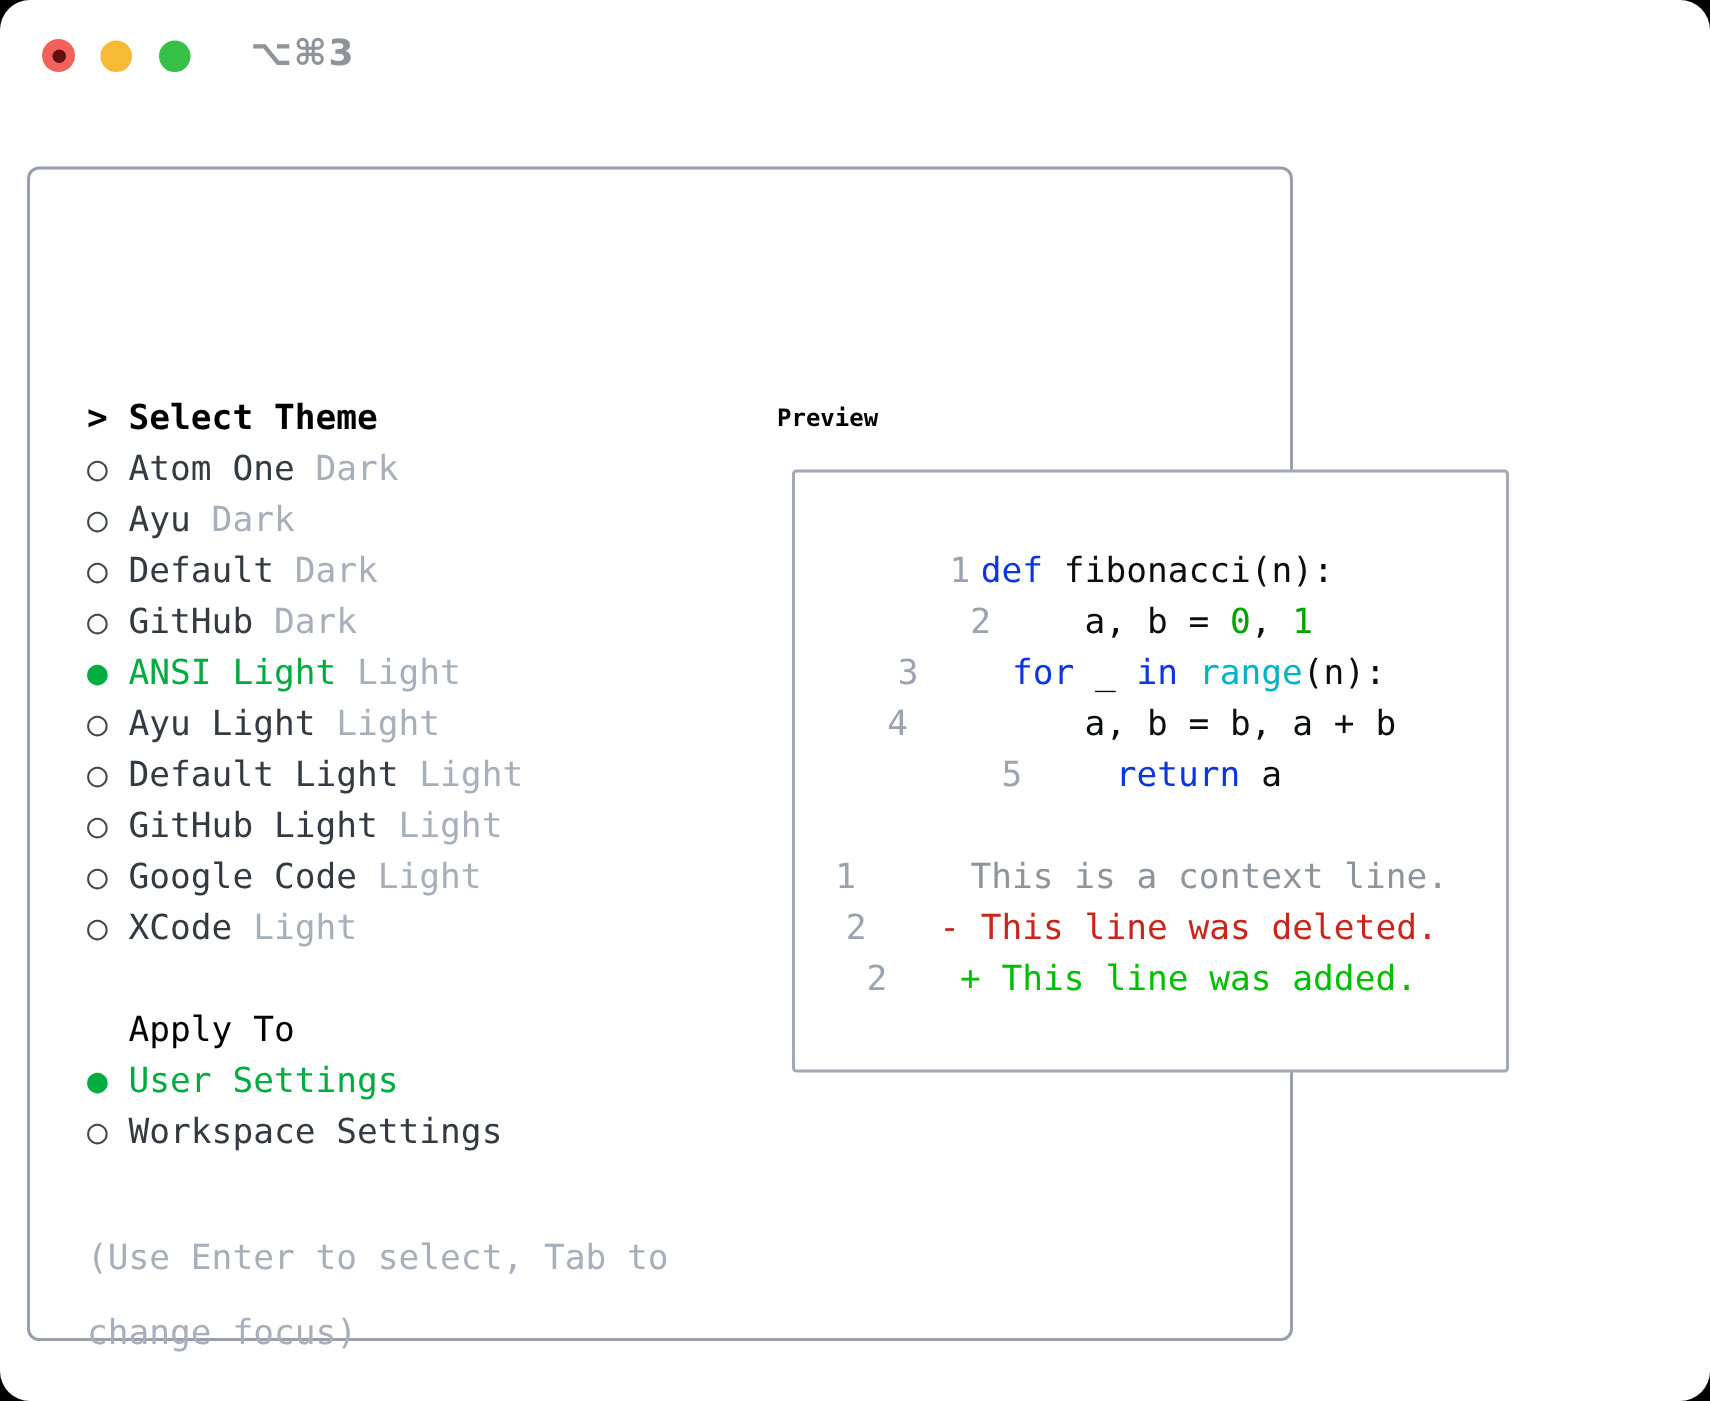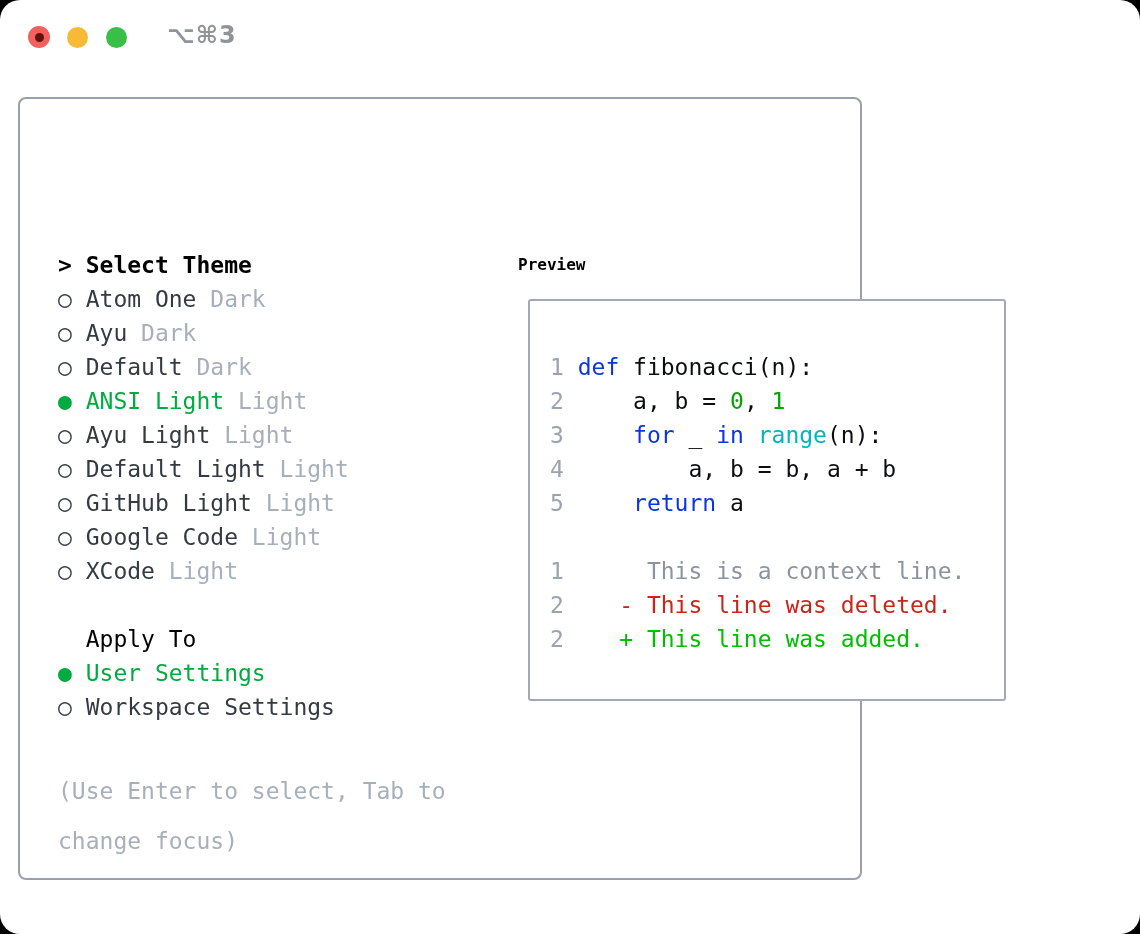--- a/index.html
+++ b/index.html
@@ -18,21 +18,21 @@
   .light.close::after{content:"";width:9px;height:9px;border-radius:50%;background:#61120E;}
   .light.min{left:67px;background:#F6BA34;}
   .light.zoom{left:106px;background:#37BF48;}
   .wtitle{
     position:absolute;left:167px;top:21px;
     font-family:"DejaVu Sans",sans-serif;font-size:24px;font-weight:bold;
     color:#8F949B;letter-spacing:1px;
   }
   
   .panel{
-    position:absolute;left:18px;top:97px;width:844px;height:783px;
+    position:absolute;left:18px;top:111px;width:844px;height:783px;
     border:2px solid #99A0AC;border-radius:8px;box-sizing:border-box;
     background:#fff;
   }
   
   .menu{position:absolute;left:38px;top:149px;}
   .mrow{
     height:34px;line-height:34px;white-space:pre;
     font-size:23px;color:#343A42;
   }
   .mrow .marker{display:inline-block;width:2ch;color:#41474F;}
@@ -46,21 +46,21 @@
   
   .preview-title{
     position:absolute;left:498px;top:149px;height:34px;line-height:34px;
     font-size:16px;font-weight:bold;color:#000;
   }
   .pbox{
     position:absolute;left:508px;top:200px;width:478px;height:402px;
     border:2px solid #A3AAB5;border-radius:3px;box-sizing:border-box;
     background:#fff;
   }
-  .code{position:absolute;left:20px;top:49px;font-size:23px;}
+  .code{position:absolute;left:20px;top:49px;font-size:23px;text-align:center;}
   .cl{height:34px;line-height:34px;white-space:pre;color:#0B0D10;}
   .cl .ln{display:inline-block;width:2ch;color:#9AA3AF;}
   .cl .kw{color:#0B35E0;}
   .cl .fn{color:#00B4C4;}
   .cl .num{color:#00A400;}
   .cl .plain{color:#0B0D10;}
   .cl .ctx{color:#8D949D;}
   .cl .del{color:#C9251B;}
   .cl .add{color:#00BE00;}
 </style>
@@ -78,20 +78,21 @@
 
   <div class="panel">
 
     <div class="menu">
 
       <div class="mrow header"><span class="marker">&gt;</span><span class="hname">Select Theme</span></div>
 
       <div class="mrow" data-state="normal"><span class="marker">○</span><span class="name">Atom One</span><span class="tag">Dark</span></div>
       <div class="mrow" data-state="normal"><span class="marker">○</span><span class="name">Ayu</span><span class="tag">Dark</span></div>
       <div class="mrow" data-state="normal"><span class="marker">○</span><span class="name">Default</span><span class="tag">Dark</span></div>
+      <div class="mrow" data-state="normal"><span class="marker">○</span><span class="name">GitHub</span><span class="tag">Dark</span></div>
       <div class="mrow" data-state="selected"><span class="marker">●</span><span class="name">ANSI Light</span><span class="tag">Light</span></div>
       <div class="mrow" data-state="normal"><span class="marker">○</span><span class="name">Ayu Light</span><span class="tag">Light</span></div>
       <div class="mrow" data-state="normal"><span class="marker">○</span><span class="name">Default Light</span><span class="tag">Light</span></div>
       <div class="mrow" data-state="normal"><span class="marker">○</span><span class="name">GitHub Light</span><span class="tag">Light</span></div>
       <div class="mrow" data-state="normal"><span class="marker">○</span><span class="name">Google Code</span><span class="tag">Light</span></div>
       <div class="mrow" data-state="normal"><span class="marker">○</span><span class="name">XCode</span><span class="tag">Light</span></div>
 
       <div class="mrow spacer"></div>
 
       <div class="mrow subheader"><span class="marker"></span><span class="name">Apply To</span></div>

